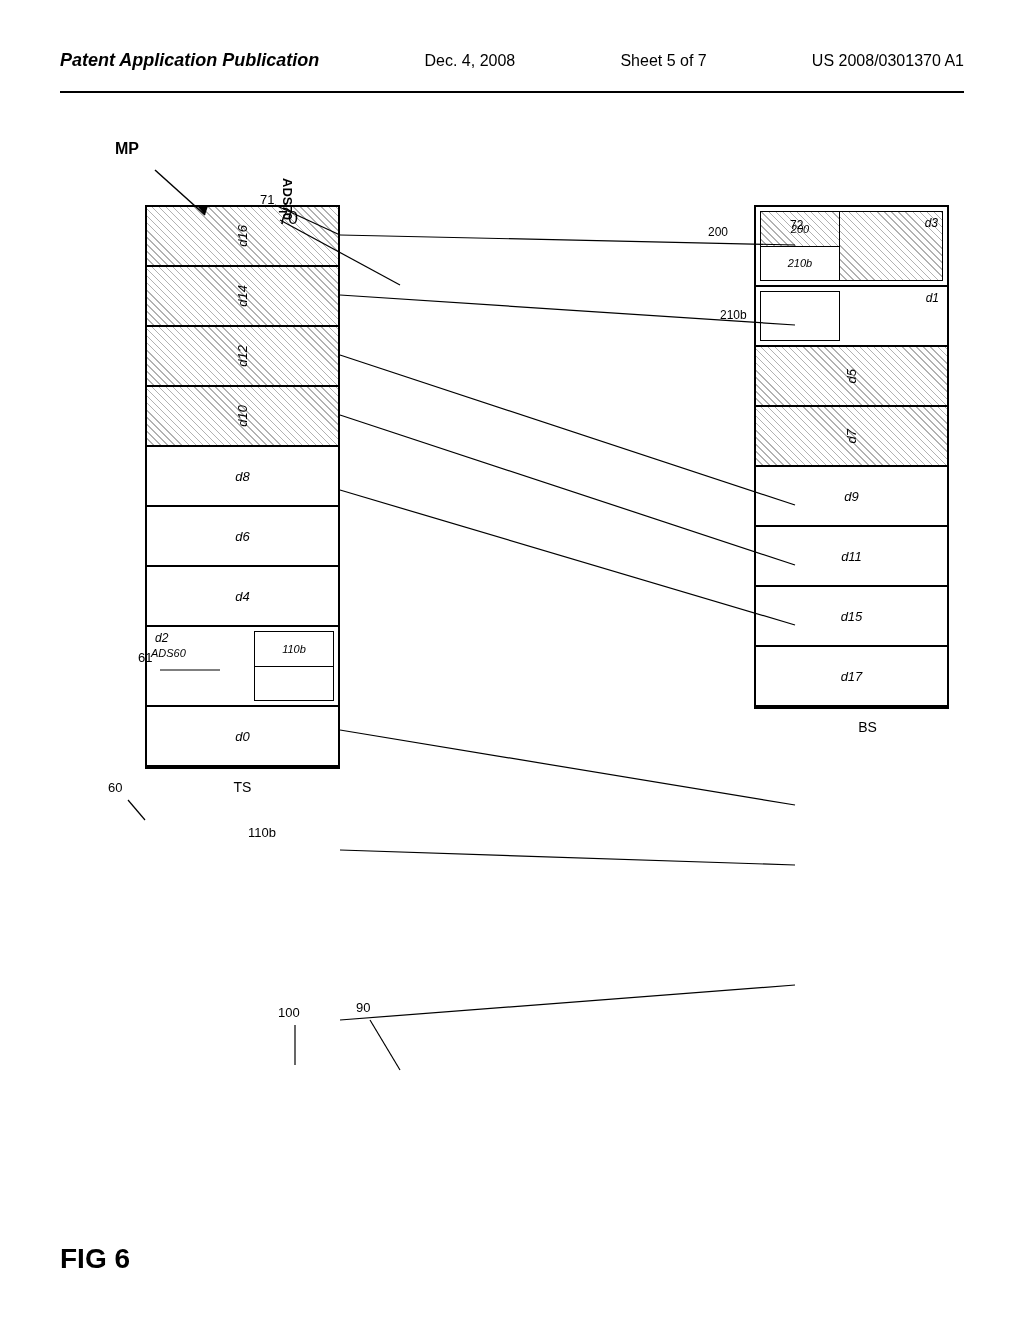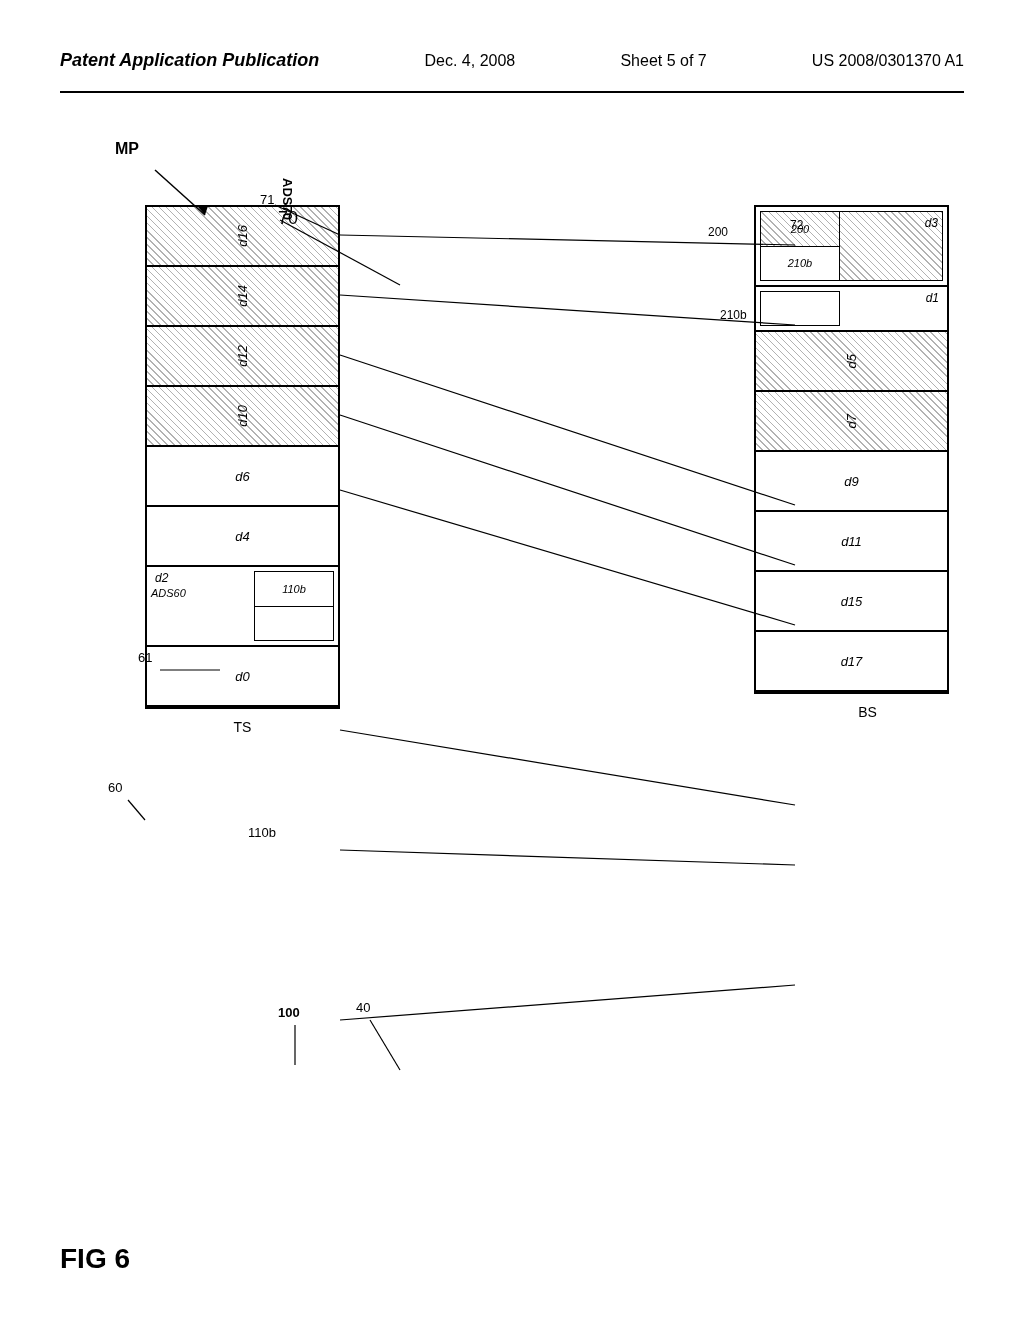--- a/index.html
+++ b/index.html
@@ -121,20 +121,23 @@
       </div>
 
       <div class="stack-cell hatched">
         <span style="font-size:13px;font-style:italic;writing-mode:vertical-rl;transform:rotate(180deg);">d12</span>
       </div>
 
       <div class="stack-cell hatched">
         <span style="font-size:13px;font-style:italic;writing-mode:vertical-rl;transform:rotate(180deg);">d10</span>
       </div>
 
+      <div class="stack-cell">
+        <span style="font-size:13px;font-style:italic;">d8</span>
+      </div>
 
       <div class="stack-cell">
         <span style="font-size:13px;font-style:italic;">d6</span>
       </div>
 
       <div class="stack-cell">
         <span style="font-size:13px;font-style:italic;">d4</span>
       </div>
 
       <div class="stack-cell" style="height:80px;padding:0;position:relative;">
@@ -170,21 +173,21 @@
           <div style="flex:1;display:flex;align-items:center;justify-content:center;">
             <span style="font-size:11px;font-style:italic;">210b</span>
           </div>
         </div>
 
         <div class="hatched" style="position:absolute;right:4px;top:4px;bottom:4px;width:104px;border:1px solid #000;">
           <span style="position:absolute;top:4px;right:4px;font-size:12px;font-style:italic;">d3</span>
         </div>
       </div>
 
-      <div class="stack-cell" style="height:45px;padding:0;position:relative;">
+      <div class="stack-cell" style="height:60px;padding:0;position:relative;">
         <span style="position:absolute;top:4px;right:8px;font-size:12px;font-style:italic;">d1</span>
 
         <div style="position:absolute;left:4px;top:4px;bottom:4px;width:80px;border:1px solid #000;"></div>
       </div>
 
       <div class="stack-cell hatched">
         <span style="font-size:13px;font-style:italic;writing-mode:vertical-rl;transform:rotate(180deg);">d5</span>
       </div>
 
       <div class="stack-cell hatched">
@@ -254,24 +257,24 @@
 
     <div style="position:absolute;top:650px;left:48px;font-size:13px;">
       <span>60</span>
     </div>
 
     <div style="position:absolute;top:520px;left:78px;font-size:13px;">
       <span>61</span>
     </div>
 
     <div style="position:absolute;top:870px;left:296px;font-size:13px;">
-      <span>40</span>
-    </div>
-
-    <div style="position:absolute;top:875px;left:218px;font-size:13px;font-weight:bold;">
+      <span>90</span>
+    </div>
+
+    <div style="position:absolute;top:875px;left:218px;font-size:13px;">
       <span>100</span>
     </div>
 
     <div style="position:absolute;top:695px;left:188px;font-size:13px;">
       <span>110b</span>
     </div>
 
     <div style="position:absolute;top:178px;left:660px;font-size:12px;">
       <span>210b</span>
     </div>

